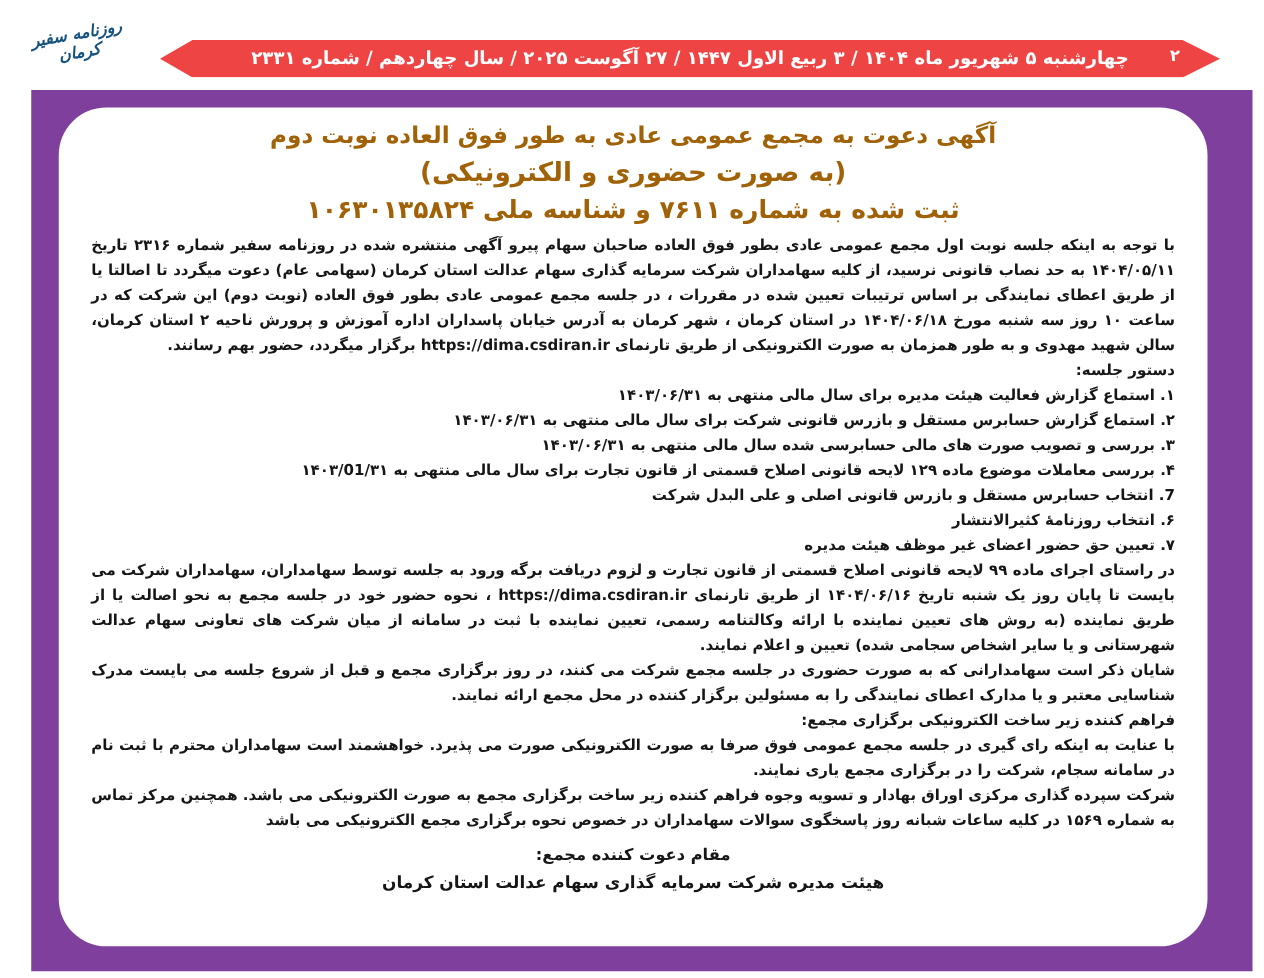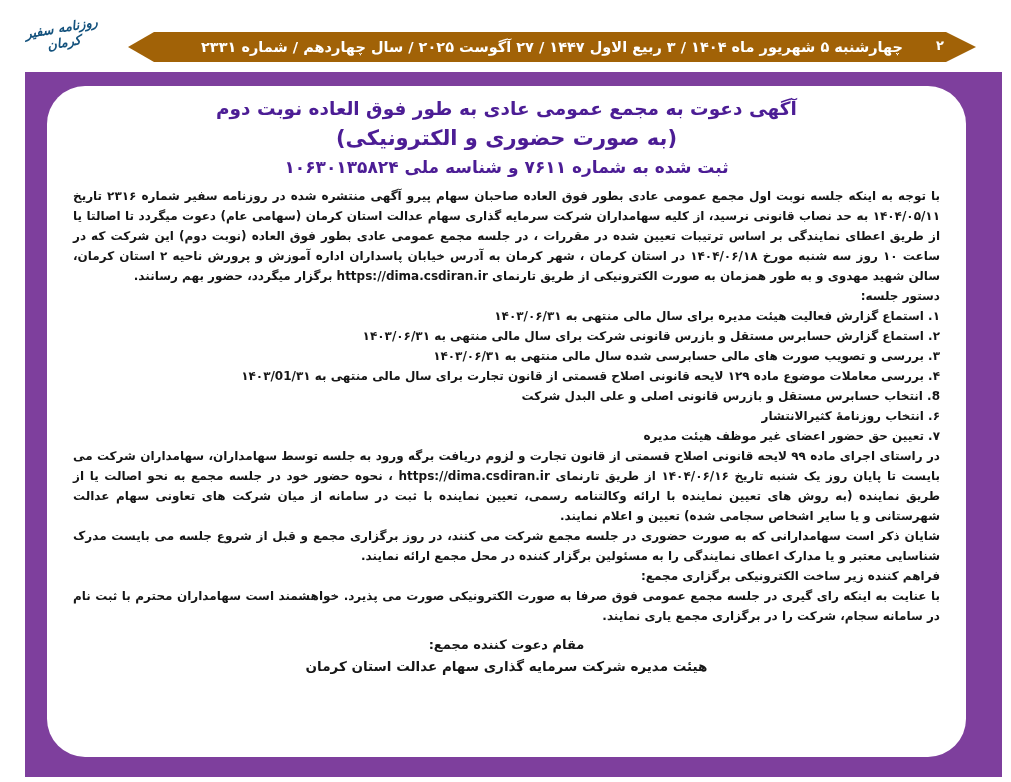--- a/index.html
+++ b/index.html
@@ -11,47 +11,47 @@
   }
   
   .masthead-logo{
     position:absolute;top:20px;left:14px;width:100px;height:46px;
     color:#15537e;font-size:13px;font-style:italic;font-weight:bold;
     transform:rotate(-10deg);text-align:center;line-height:15px;
     direction:rtl;
   }
   .date-bar{
     position:absolute;top:32px;left:128px;width:848px;height:30px;
-    background:#a16207;
+    background:#ef4444;
     clip-path:polygon(0 50%,26px 0,calc(100% - 30px) 0,100% 50%,calc(100% - 30px) 100%,26px 100%);
     display:flex;align-items:center;justify-content:center;
     color:#ffffff;font-weight:bold;font-size:14.5px;direction:rtl;
   }
   .page-number{
     position:absolute;top:38px;left:936px;z-index:2;
     color:#ffffff;font-weight:bold;font-size:13px;
   }
   
   .notice-frame{
     position:absolute;top:72px;left:25px;width:977px;height:705px;
     background:#7e3f9d;
   }
   .notice-panel{
     position:absolute;top:14px;left:22px;right:36px;bottom:20px;
     background:#ffffff;border-radius:38px;
     padding:8px 26px 6px 26px;box-sizing:border-box;
     direction:rtl;color:#161616;
   }
   .notice-title{
-    text-align:center;font-weight:bold;color:#4c1d95;
+    text-align:center;font-weight:bold;color:#a16207;
   }
   .notice-title .t1{font-size:18.5px;line-height:30px;}
   .notice-title .t2{font-size:21px;line-height:29px;}
   .notice-title .t3{font-size:17.5px;line-height:29px;}
-  .notice-title .t4{font-size:17px;line-height:29px;text-align:center;}
+  .notice-title .t4{font-size:20px;line-height:29px;text-align:center;}
   .notice-body{
     margin-top:4px;
     font-size:12px;line-height:20px;font-weight:bold;
     text-align:justify;
   }
   .notice-body p{margin:0;}
   .agenda-item{margin:0;}
   .signature{
     margin-top:8px;text-align:center;font-weight:bold;
   }
@@ -79,29 +79,30 @@
     </div>
 
     <div class="notice-body">
       <p>با توجه به اینکه جلسه نوبت اول مجمع عمومی عادی بطور فوق العاده صاحبان سهام پیرو آگهی منتشره شده در روزنامه سفیر شماره ۲۳۱۶ تاریخ ۱۴۰۴/۰۵/۱۱ به حد نصاب قانونی نرسید، از کلیه سهامداران شرکت سرمایه گذاری سهام عدالت استان کرمان (سهامی عام) دعوت میگردد تا اصالتا یا از طریق اعطای نمایندگی بر اساس ترتیبات تعیین شده در مقررات ، در جلسه مجمع عمومی عادی بطور فوق العاده (نوبت دوم) این شرکت که در ساعت ۱۰ روز سه شنبه مورخ ۱۴۰۴/۰۶/۱۸ در استان کرمان ، شهر کرمان به آدرس خیابان پاسداران اداره آموزش و پرورش ناحیه ۲ استان کرمان، سالن شهید مهدوی و به طور همزمان به صورت الکترونیکی از طریق تارنمای https://dima.csdiran.ir برگزار میگردد، حضور بهم رسانند.</p>
 
       <p>دستور جلسه:</p>
       <p class="agenda-item">۱. استماع گزارش فعالیت هیئت مدیره برای سال مالی منتهی به ۱۴۰۳/۰۶/۳۱</p>
       <p class="agenda-item">۲. استماع گزارش حسابرس مستقل و بازرس قانونی شرکت برای سال مالی منتهی به ۱۴۰۳/۰۶/۳۱</p>
       <p class="agenda-item">۳. بررسی و تصویب صورت های مالی حسابرسی شده سال مالی منتهی به ۱۴۰۳/۰۶/۳۱</p>
       <p class="agenda-item">۴. بررسی معاملات موضوع ماده ۱۲۹ لایحه قانونی اصلاح قسمتی از قانون تجارت برای سال مالی منتهی به ۱۴۰۳/01/۳۱</p>
-      <p class="agenda-item">8. انتخاب حسابرس مستقل و بازرس قانونی اصلی و علی البدل شرکت</p>
+      <p class="agenda-item">7. انتخاب حسابرس مستقل و بازرس قانونی اصلی و علی البدل شرکت</p>
       <p class="agenda-item">۶. انتخاب روزنامهٔ کثیرالانتشار</p>
       <p class="agenda-item">۷. تعیین حق حضور اعضای غیر موظف هیئت مدیره</p>
 
       <p>در راستای اجرای ماده ۹۹ لایحه قانونی اصلاح قسمتی از قانون تجارت و لزوم دریافت برگه ورود به جلسه توسط سهامداران، سهامداران شرکت می بایست تا پایان روز یک شنبه تاریخ ۱۴۰۴/۰۶/۱۶ از طریق تارنمای https://dima.csdiran.ir ، نحوه حضور خود در جلسه مجمع به نحو اصالت یا از طریق نماینده (به روش های تعیین نماینده با ارائه وکالتنامه رسمی، تعیین نماینده با ثبت در سامانه از میان شرکت های تعاونی سهام عدالت شهرستانی و یا سایر اشخاص سجامی شده) تعیین و اعلام نمایند.</p>
       <p>شایان ذکر است سهامدارانی که به صورت حضوری در جلسه مجمع شرکت می کنند، در روز برگزاری مجمع و قبل از شروع جلسه می بایست مدرک شناسایی معتبر و یا مدارک اعطای نمایندگی را به مسئولین برگزار کننده در محل مجمع ارائه نمایند.</p>
       <p>فراهم کننده زیر ساخت الکترونیکی برگزاری مجمع:</p>
 
       <p>با عنایت به اینکه رای گیری در جلسه مجمع عمومی فوق صرفا به صورت الکترونیکی صورت می پذیرد. خواهشمند است سهامداران محترم با ثبت نام در سامانه سجام، شرکت را در برگزاری مجمع یاری نمایند.</p>
+      <p>شرکت سپرده گذاری مرکزی اوراق بهادار و تسویه وجوه فراهم کننده زیر ساخت برگزاری مجمع به صورت الکترونیکی می باشد. همچنین مرکز تماس به شماره ۱۵۶۹ در کلیه ساعات شبانه روز پاسخگوی سوالات سهامداران در خصوص نحوه برگزاری مجمع الکترونیکی می باشد</p>
     </div>
 
     <div class="signature">
       <div class="s1">مقام دعوت کننده مجمع:</div>
       <div class="s2">هیئت مدیره شرکت سرمایه گذاری سهام عدالت استان کرمان</div>
     </div>
 
   </div>
 </div>
 

